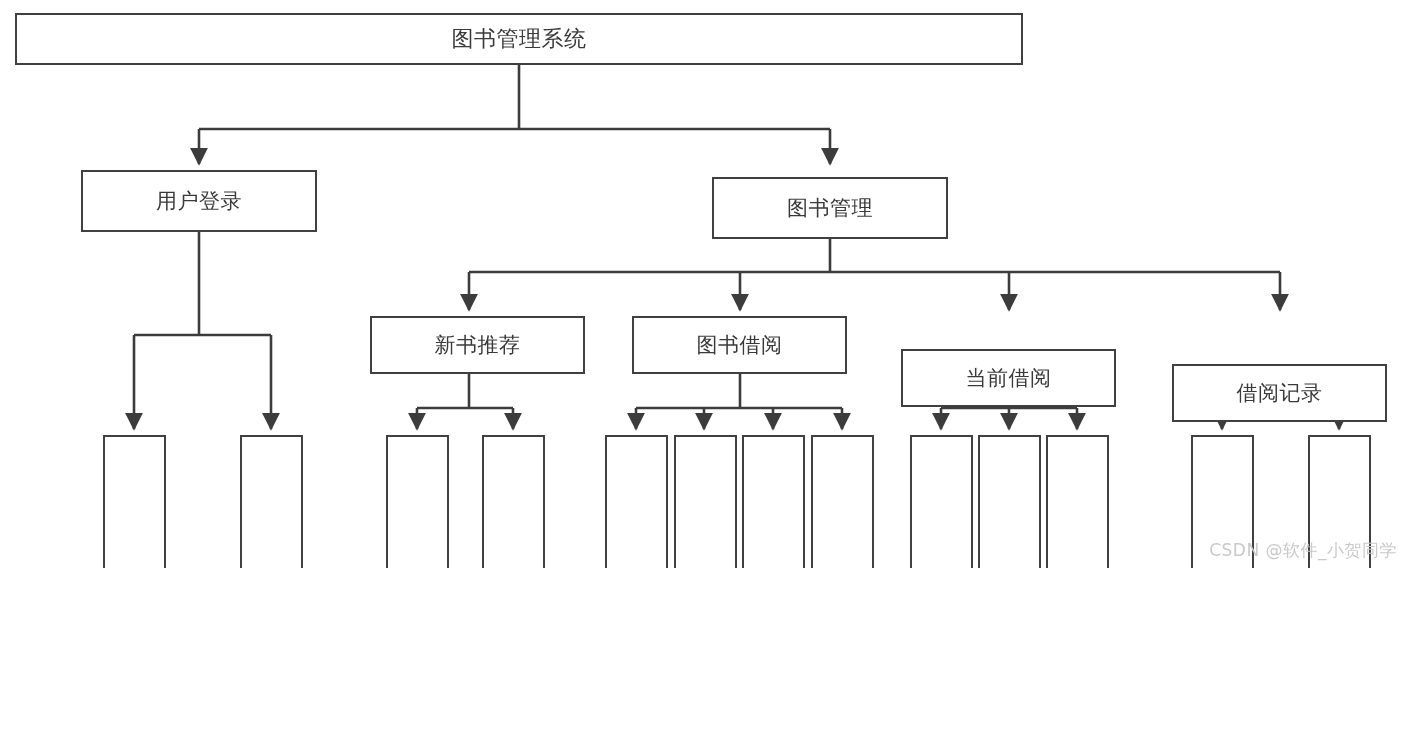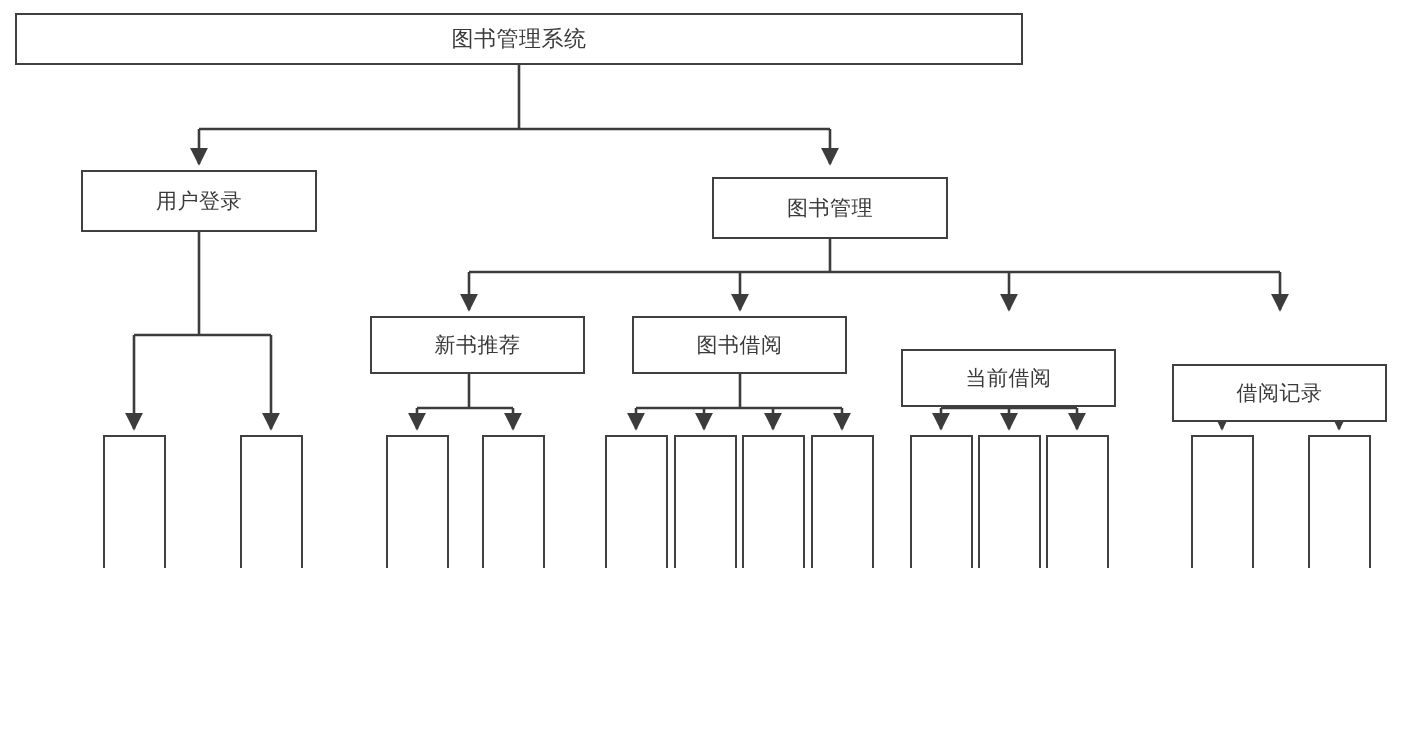--- a/index.html
+++ b/index.html
@@ -208,14 +208,15 @@
   </div>
 
   <div class="node vert" style="left:1191px; top:435px; width:63px; height:298px;">
     <span class="node-label">新增借阅记录</span>
   </div>
 
   <div class="node vert" style="left:1308px; top:435px; width:63px; height:298px;">
     <span class="node-label">查询借阅记录</span>
   </div>
 
+  <div id="watermark">CSDN @软件_小贺同学</div>
 
 </div>
 
 </body></html>

